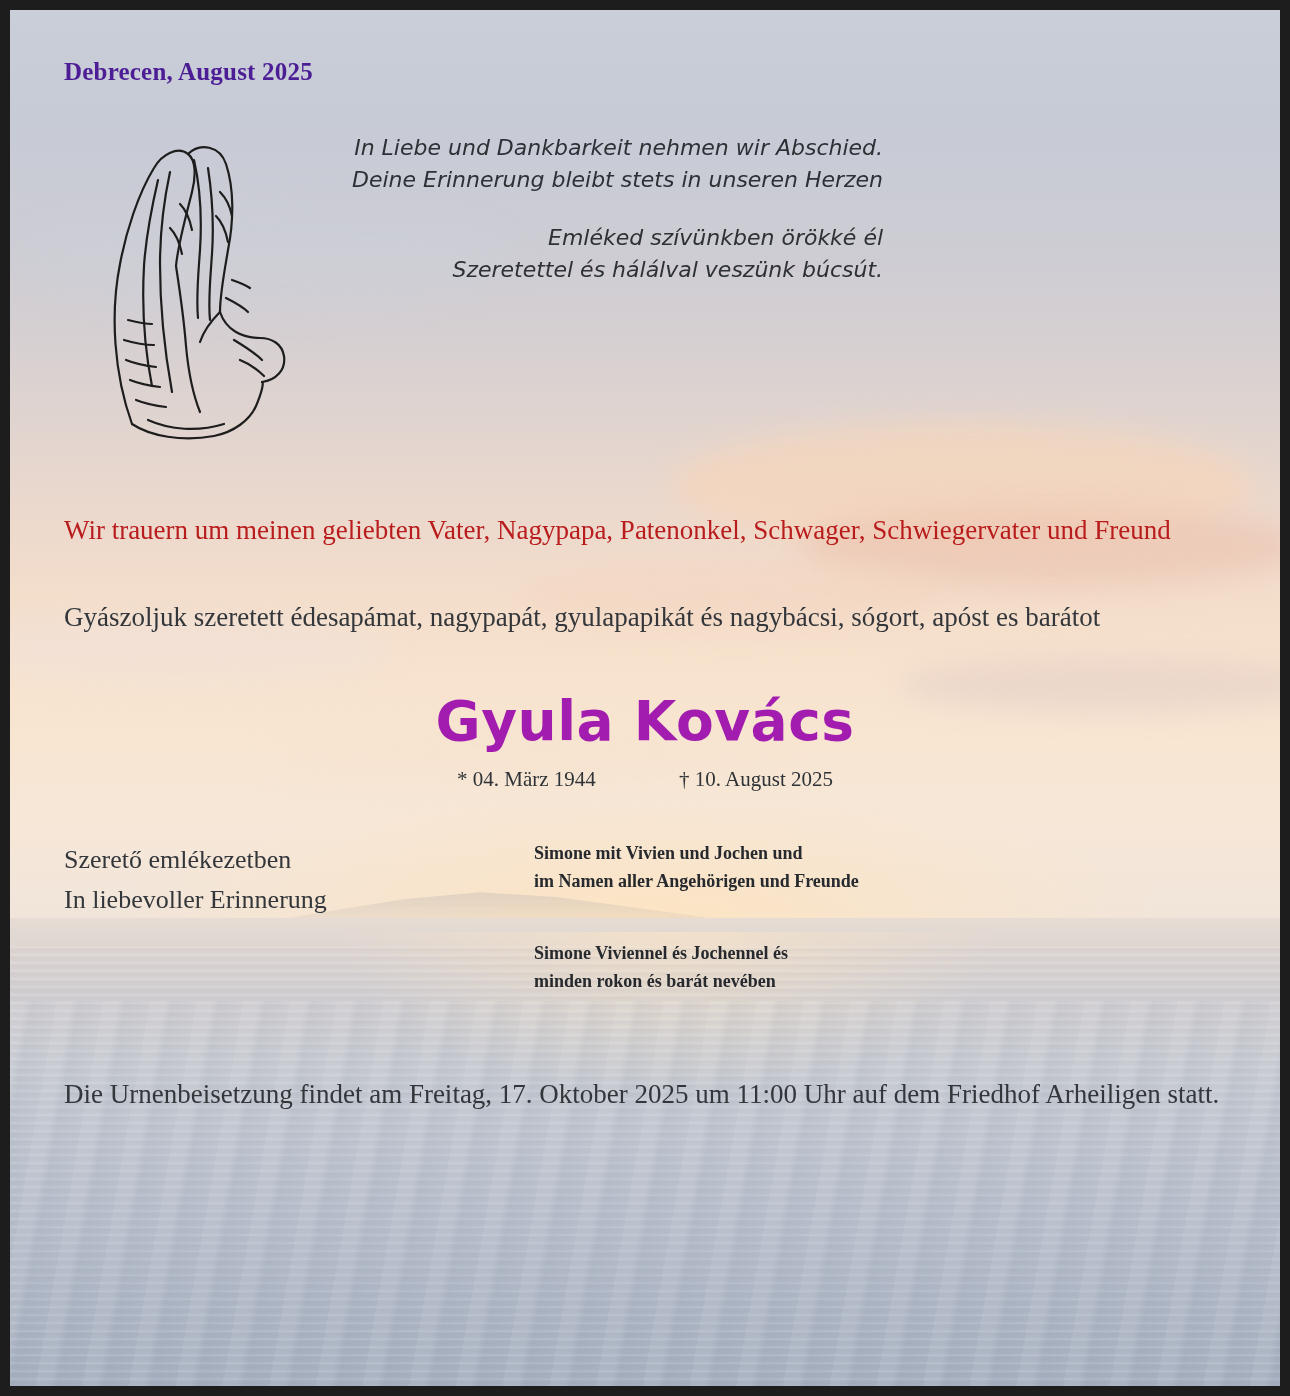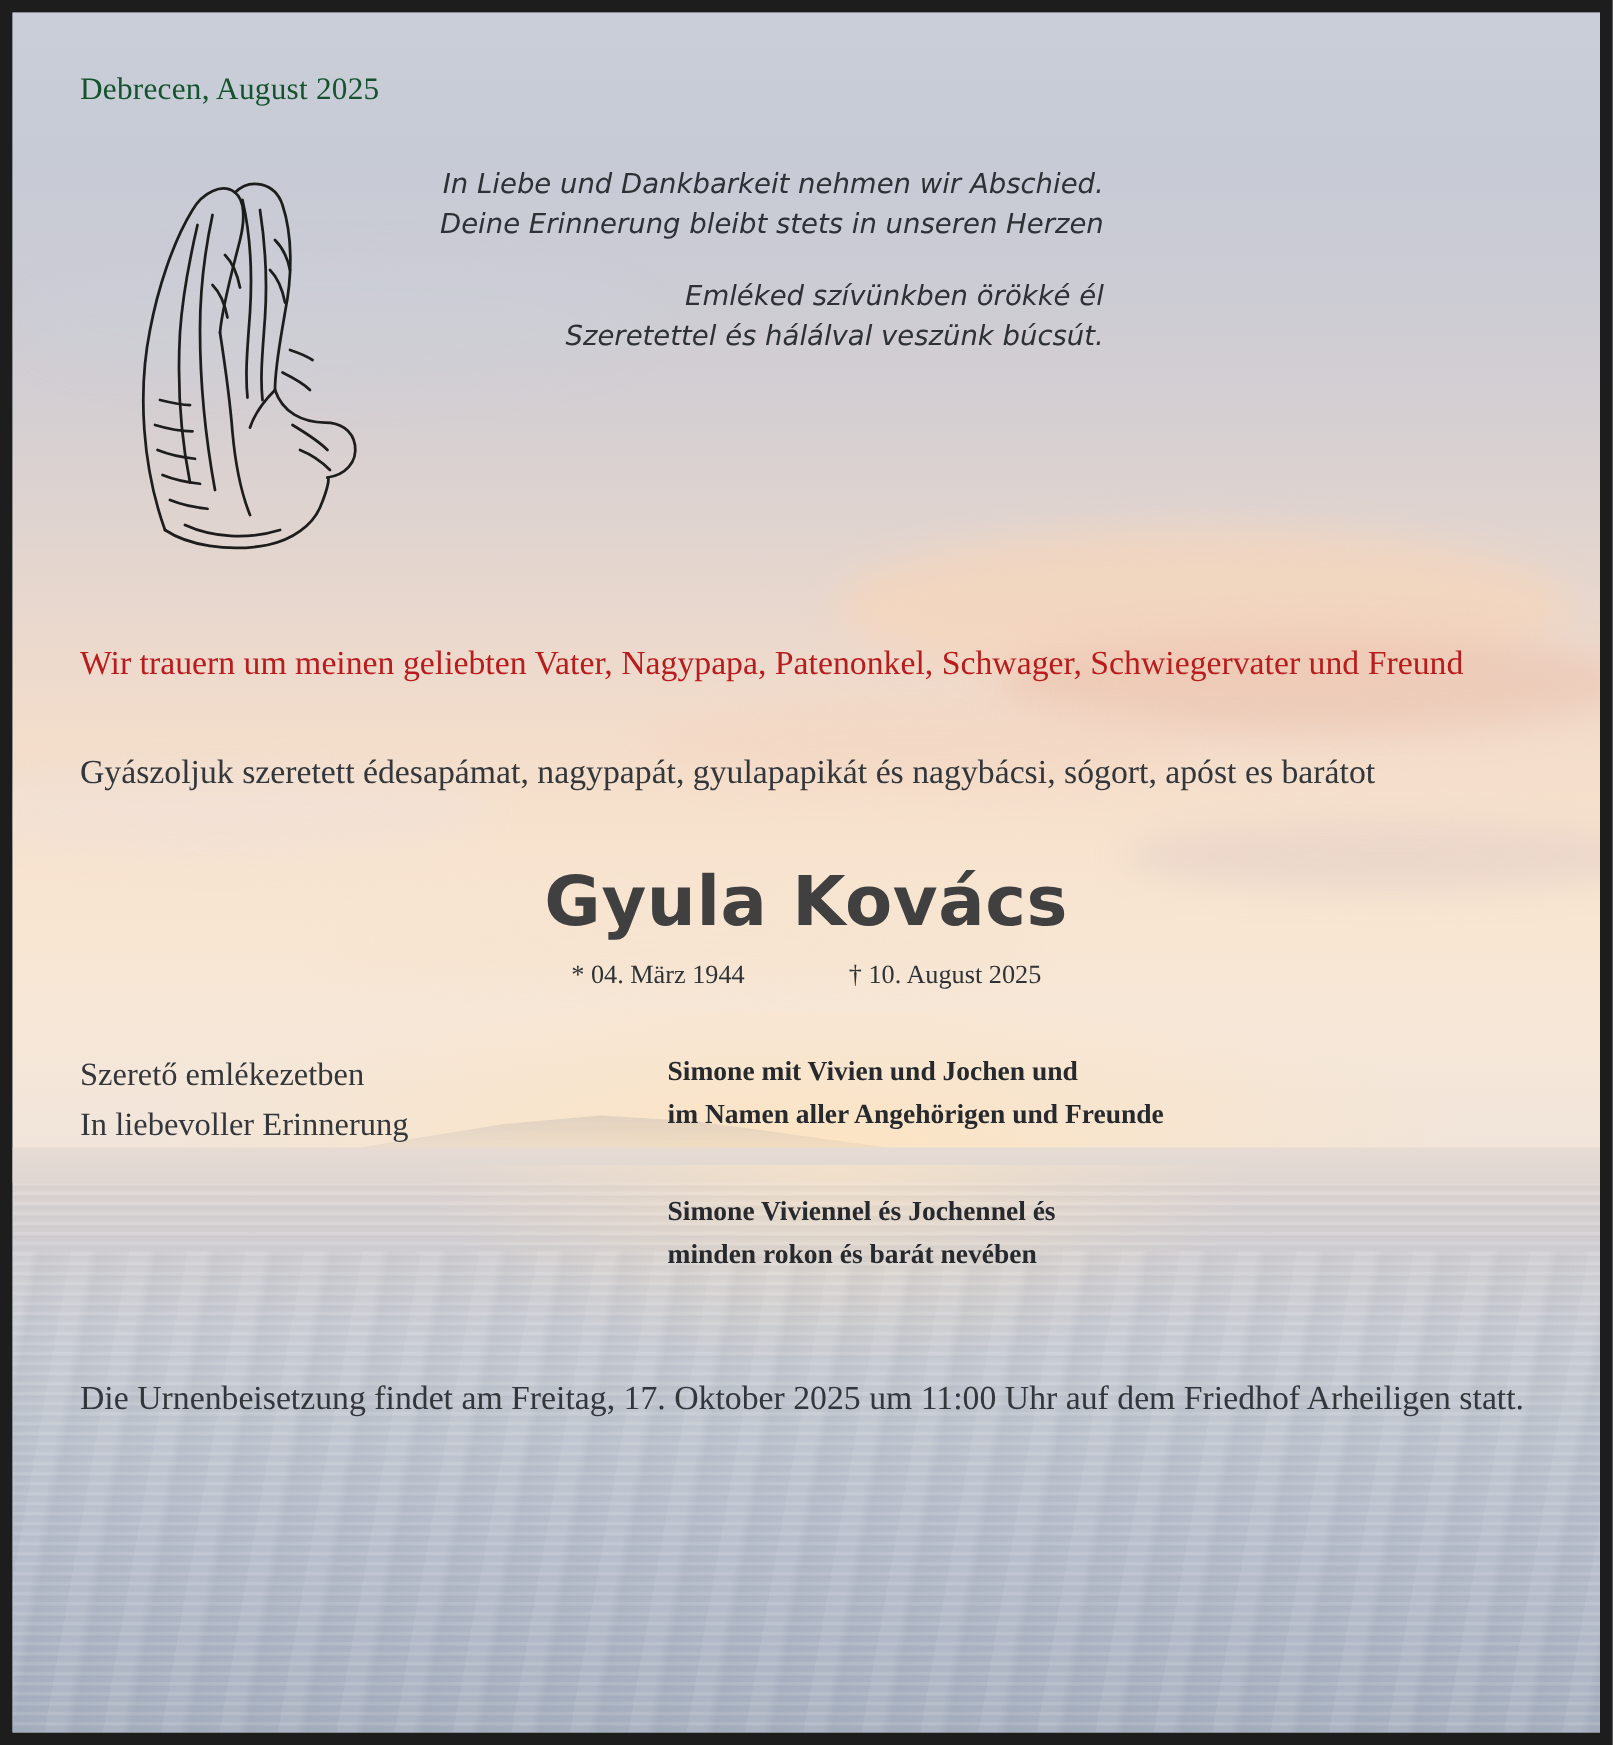--- a/index.html
+++ b/index.html
@@ -134,22 +134,23 @@
     z-index: 2;
     width: 100%;
     height: 100%;
     box-sizing: border-box;
     padding: 48px 54px 40px 54px;
     color: #2a2a2a;
   }
 
   .place-date {
     font-size: 25px;
-    color: #14532d;
+    color: #4c1d95;
     letter-spacing: .2px;
+    font-weight: bold;
   }
 
   .top-block {
     display: flex;
     align-items: flex-start;
     margin-top: 34px;
   }
   .hands {
     width: 230px;
     min-width: 230px;
@@ -183,21 +184,21 @@
     line-height: 1.5;
     color: #33373b;
   }
 
   .name {
     margin-top: 52px;
     text-align: center;
     font-size: 55px;
     font-weight: bold;
     letter-spacing: .5px;
-    color: #404040;
+    color: #a21caf;
     font-family: "DejaVu Sans", sans-serif;
   }
   .dates {
     margin-top: 14px;
     text-align: center;
     font-size: 21px;
     color: #2f3337;
   }
   .dates .born { margin-right: 78px; }
 
@@ -206,21 +207,21 @@
     display: flex;
   }
   .family-left {
     width: 470px;
     min-width: 470px;
     font-size: 26px;
     line-height: 1.55;
     color: #33373b;
   }
   .family-right {
-    font-size: 22px;
+    font-size: 18px;
     line-height: 1.55;
     font-weight: bold;
     color: #26292d;
   }
   .family-right .spacer { display: block; height: 44px; }
 
   .funeral {
     margin-top: 78px;
     font-size: 27px;
     line-height: 1.5;

